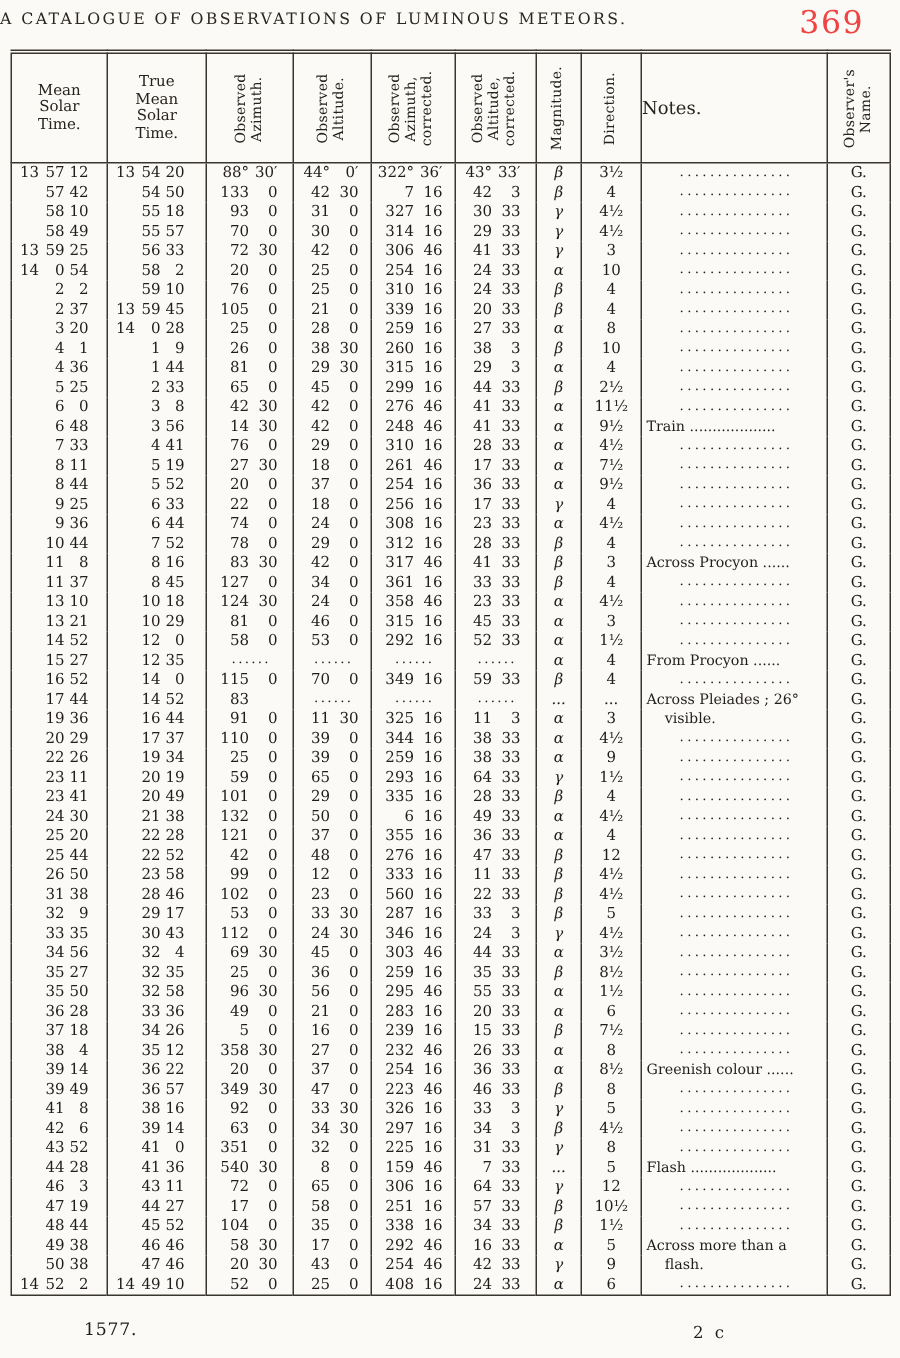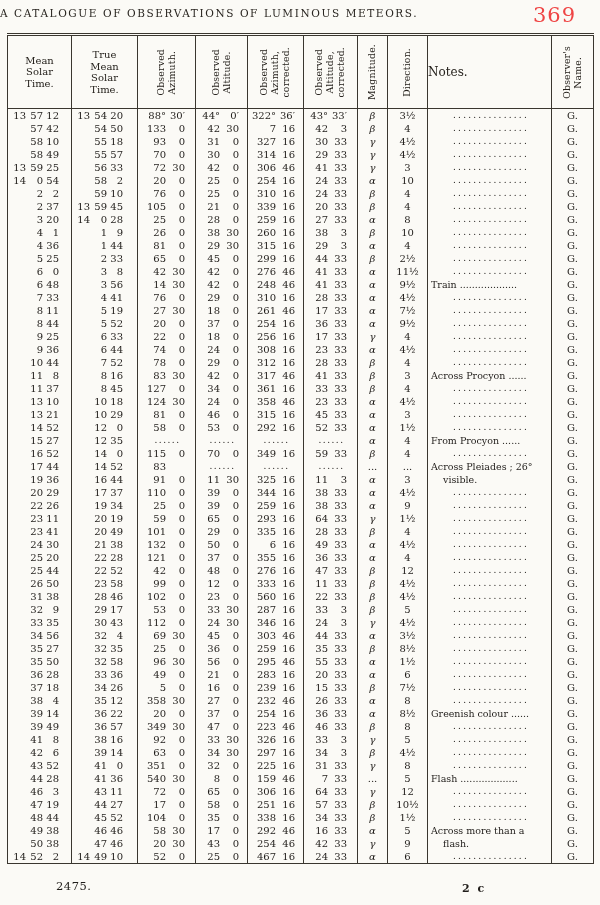--- a/index.html
+++ b/index.html
@@ -45,21 +45,21 @@
   .mag{text-align:center;font-style:italic;font-size:10px;}
   .dir{text-align:center;}
   .dir-u{text-align:center;font-size:9.5px;}
   .ncell{padding-left:3px;font-size:9.5px;}
   .leader{display:block;text-align:center;letter-spacing:2.2px;font-size:9px;}
   .note{white-space:pre-wrap;}
   .obs{text-align:center;}
 
   
   .footer-year{position:absolute;left:56px;top:879px;font-size:11.5px;letter-spacing:.5px;}
-  .footer-sig{position:absolute;left:462px;top:882px;font-size:11px;letter-spacing:2px;font-weight:bold;}
+  .footer-sig{position:absolute;left:462px;top:882px;font-size:11px;letter-spacing:2px;}
 </style>
 </head>
 <body>
 
 <div class="running-head">A CATALOGUE OF OBSERVATIONS OF LUMINOUS METEORS.</div>
 <div class="page-num">369</div>
 
 <table>
   <colgroup>
     <col class="c1">
@@ -912,26 +912,26 @@
         <td class="mag">γ</td>
         <td class="dir">9</td>
         <td class="ncell"><span class="note">    flash.</span></td>
         <td class="obs">G.</td>
       </tr>
       <tr>
         <td class="tcell"><span class="sp t-h">14</span><span class="sp t-m">52</span><span class="sp t-s">2</span></td>
         <td class="tcell"><span class="sp t-h">14</span><span class="sp t-m">49</span><span class="sp t-s">10</span></td>
         <td class="acell az"><span class="a-d">52</span><span class="a-m">0</span></td>
         <td class="acell alt"><span class="a-d">25</span><span class="a-m">0</span></td>
-        <td class="acell azc"><span class="a-d">467</span><span class="a-m">16</span></td>
+        <td class="acell azc"><span class="a-d">408</span><span class="a-m">16</span></td>
         <td class="acell altc"><span class="a-d">24</span><span class="a-m">33</span></td>
         <td class="mag">α</td>
         <td class="dir">6</td>
         <td class="ncell">
           <span class="leader">...............</span>
         </td>
         <td class="obs">G.</td>
       </tr>
     </tbody>
 </table>
 
-<div class="footer-year">2475.</div>
+<div class="footer-year">1577.</div>
 <div class="footer-sig">2 c</div>
 
 </body></html>

